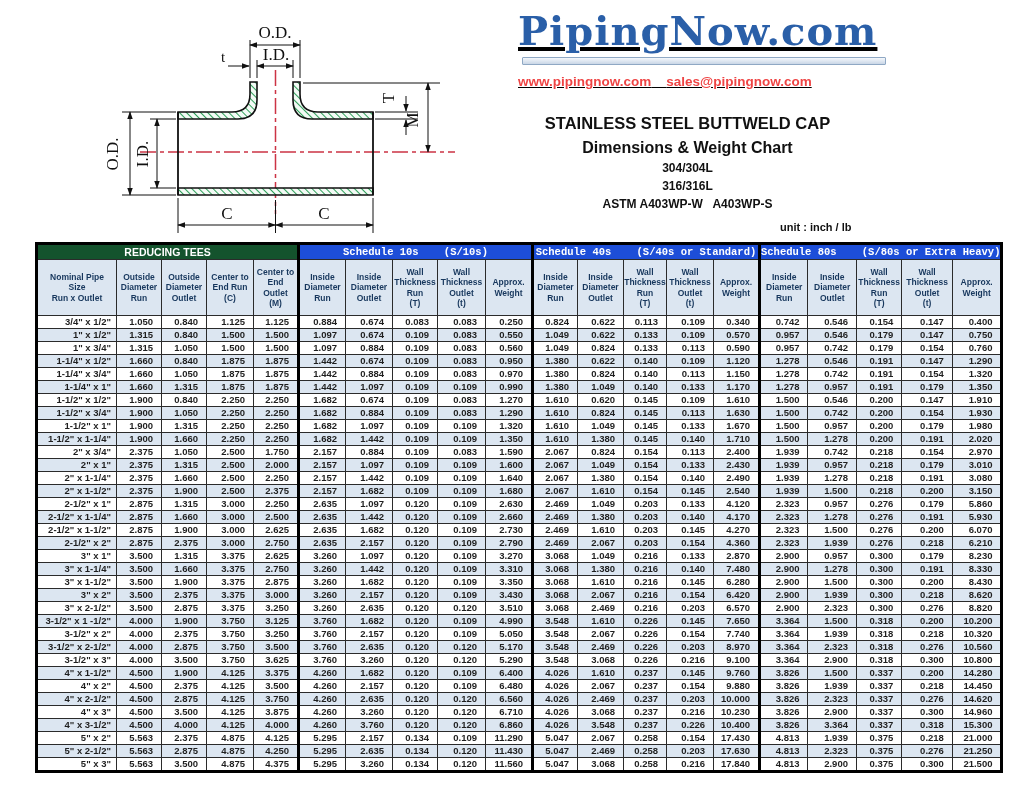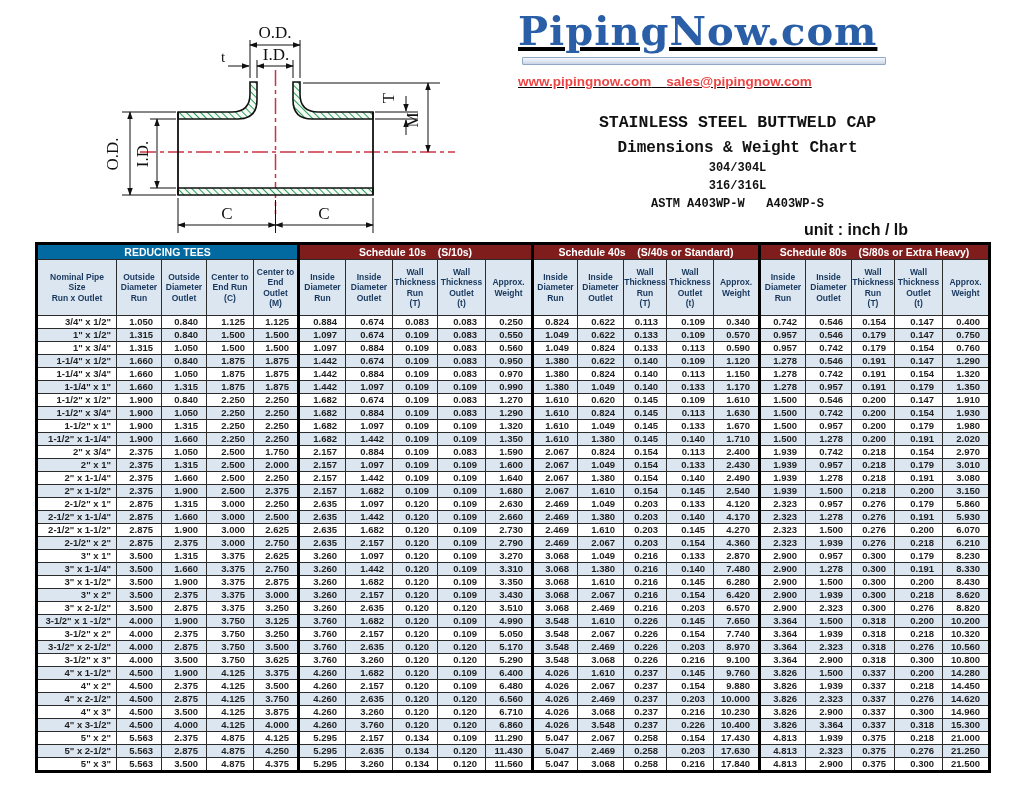--- a/index.html
+++ b/index.html
@@ -15,46 +15,46 @@
   }
   .brand-bar{
     height:6px;margin:3px 4px 0 4px;
     background:linear-gradient(#f5f8fc,#c9d6e6);
     border:1px solid #8fa8c4;border-radius:1px;
   }
   .brand-links{
     margin-top:9px;font-size:13.5px;font-weight:bold;color:#ef4444;
     white-space:pre;
   }
-  .titleblock{position:absolute;left:550px;top:112px;width:375px;text-align:center;color:#111;font-family:Liberation Mono, monospace;}
+  .titleblock{position:absolute;left:500px;top:112px;width:375px;text-align:center;color:#111;}
   .title-main{font-size:16.5px;font-weight:bold;line-height:22px;}
   .title-sub{font-size:16px;font-weight:bold;line-height:22px;margin-top:3px;}
   .title-grade{font-size:12px;font-weight:bold;line-height:18px;text-align:center;}
   .title-astm{font-size:12px;font-weight:bold;line-height:18px;white-space:pre;}
   .unit-label{
-    position:absolute;left:780px;top:221px;width:128px;text-align:right;
-    font-size:16px;font-weight:bold;color:#111;
+    position:absolute;left:780px;top:221px;width:128px;text-align:left;
+    font-size:11px;font-weight:bold;color:#111;
   }
   
   .diagram{position:absolute;left:60px;top:8px;}
   .dim{stroke:#111;stroke-width:1;fill:none;}
   .dlabel{font-family:"Liberation Serif", serif;font-size:17px;fill:#111;}
   .dlabel-sm{font-family:"Liberation Serif", serif;font-size:15px;fill:#111;}
   
   table.piping{
     position:absolute;left:35px;top:242px;border-collapse:collapse;table-layout:fixed;
     border:3px solid #000;
   }
   table.piping th, table.piping td{border:1px solid #2b2b2b;overflow:hidden;}
   th.grp{
     height:14px;font-size:10.5px;font-weight:bold;color:#ffffff;
     text-align:center;white-space:pre;padding:0;
   }
-  .grp-black{background:#0369a1;}
-  .grp-blue{background:#7f1d1d;}
+  .grp-black{background:#14532d;}
+  .grp-blue{background:#1d4ed8;font-family:Liberation Mono, monospace;}
   th.colh{
     background:#dce6f1;color:#17375d;font-size:8.5px;font-weight:bold;
     line-height:10.5px;white-space:pre-line;text-align:center;vertical-align:middle;
     height:53px;padding:1px 0;border-bottom:2px solid #000;
   }
   td.cname{ text-align:right;padding:0 5px 0 0; }
   td.cnum{ text-align:right;padding:0 8px 0 0; }
   table.piping td{
     font-size:9.5px;font-weight:bold;color:#1f1f1f;height:12px;line-height:12px;
     background:#ffffff;

